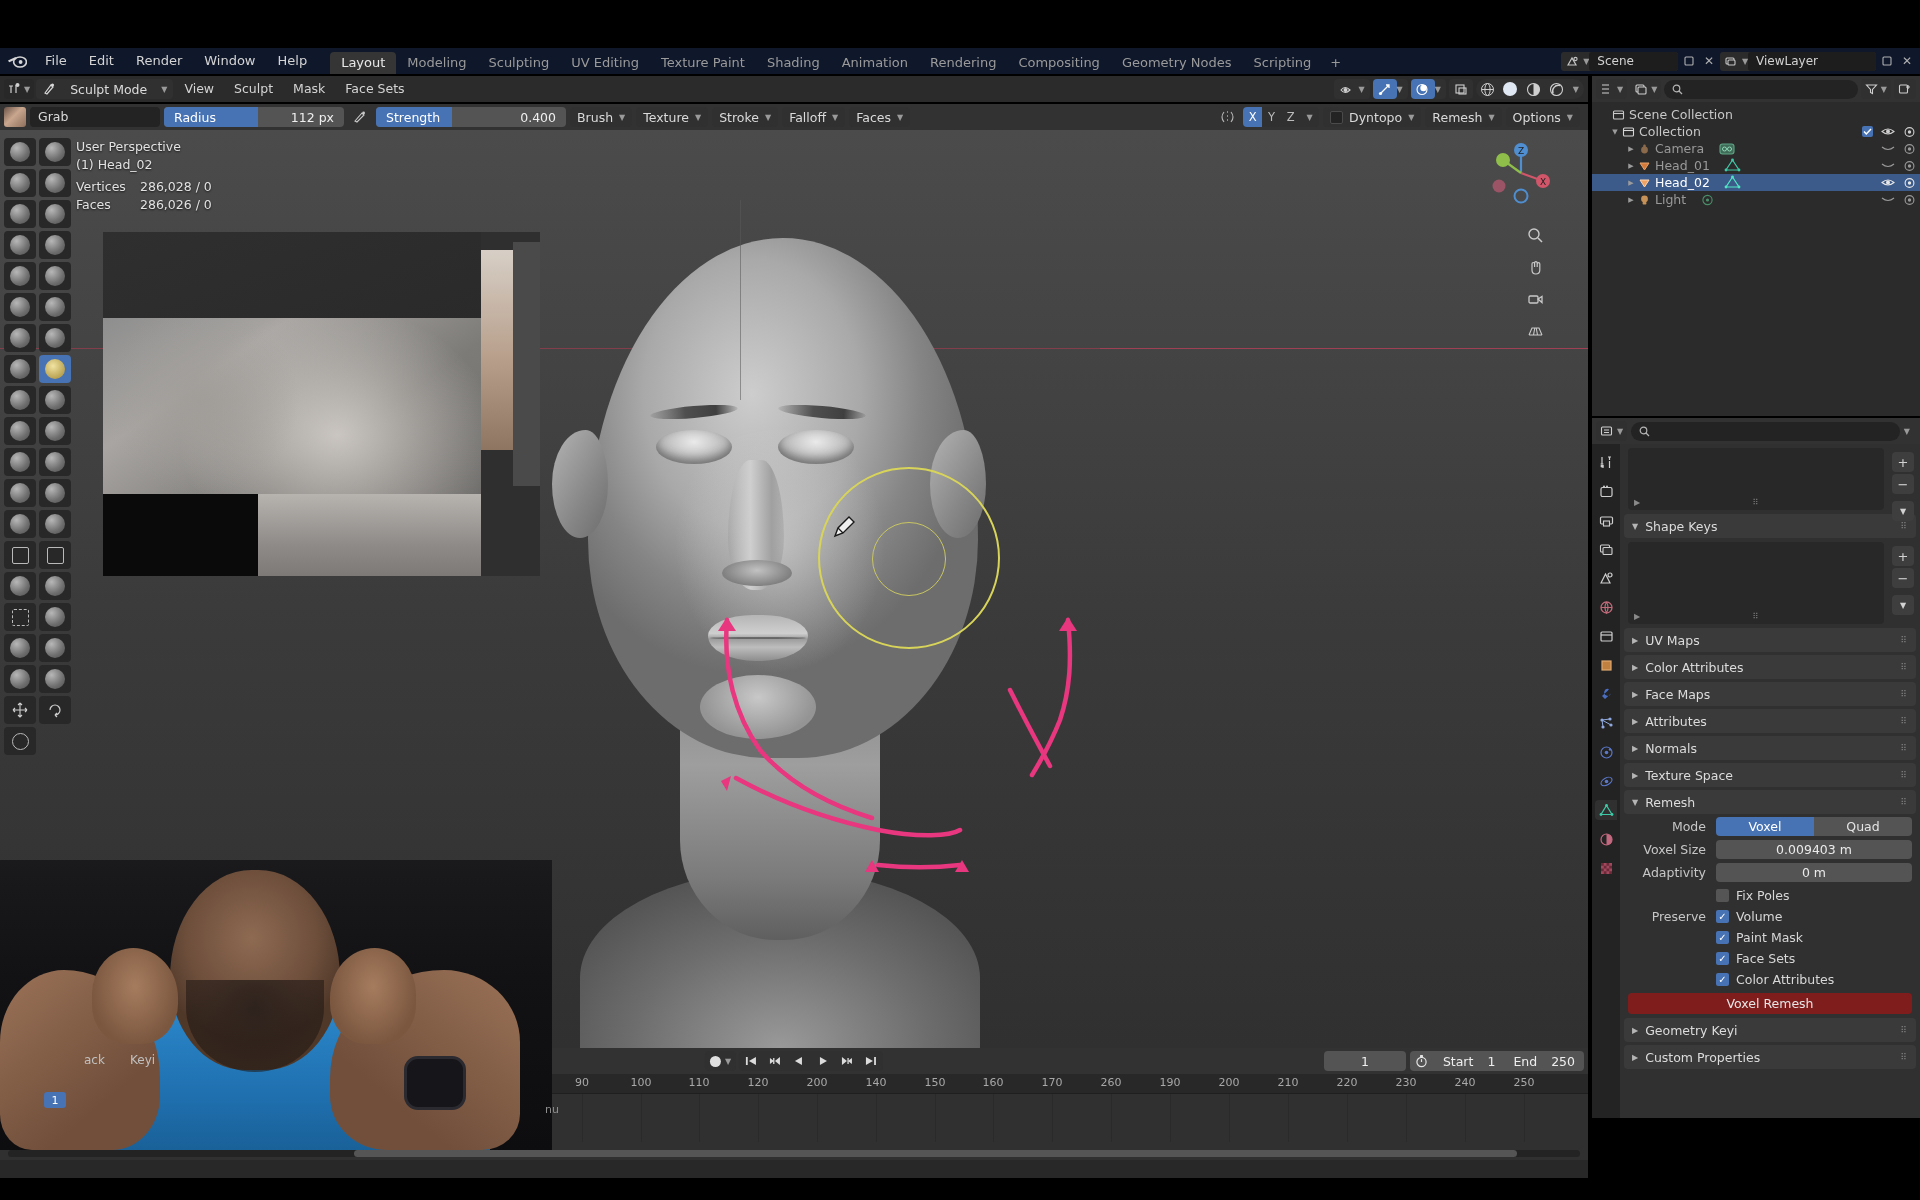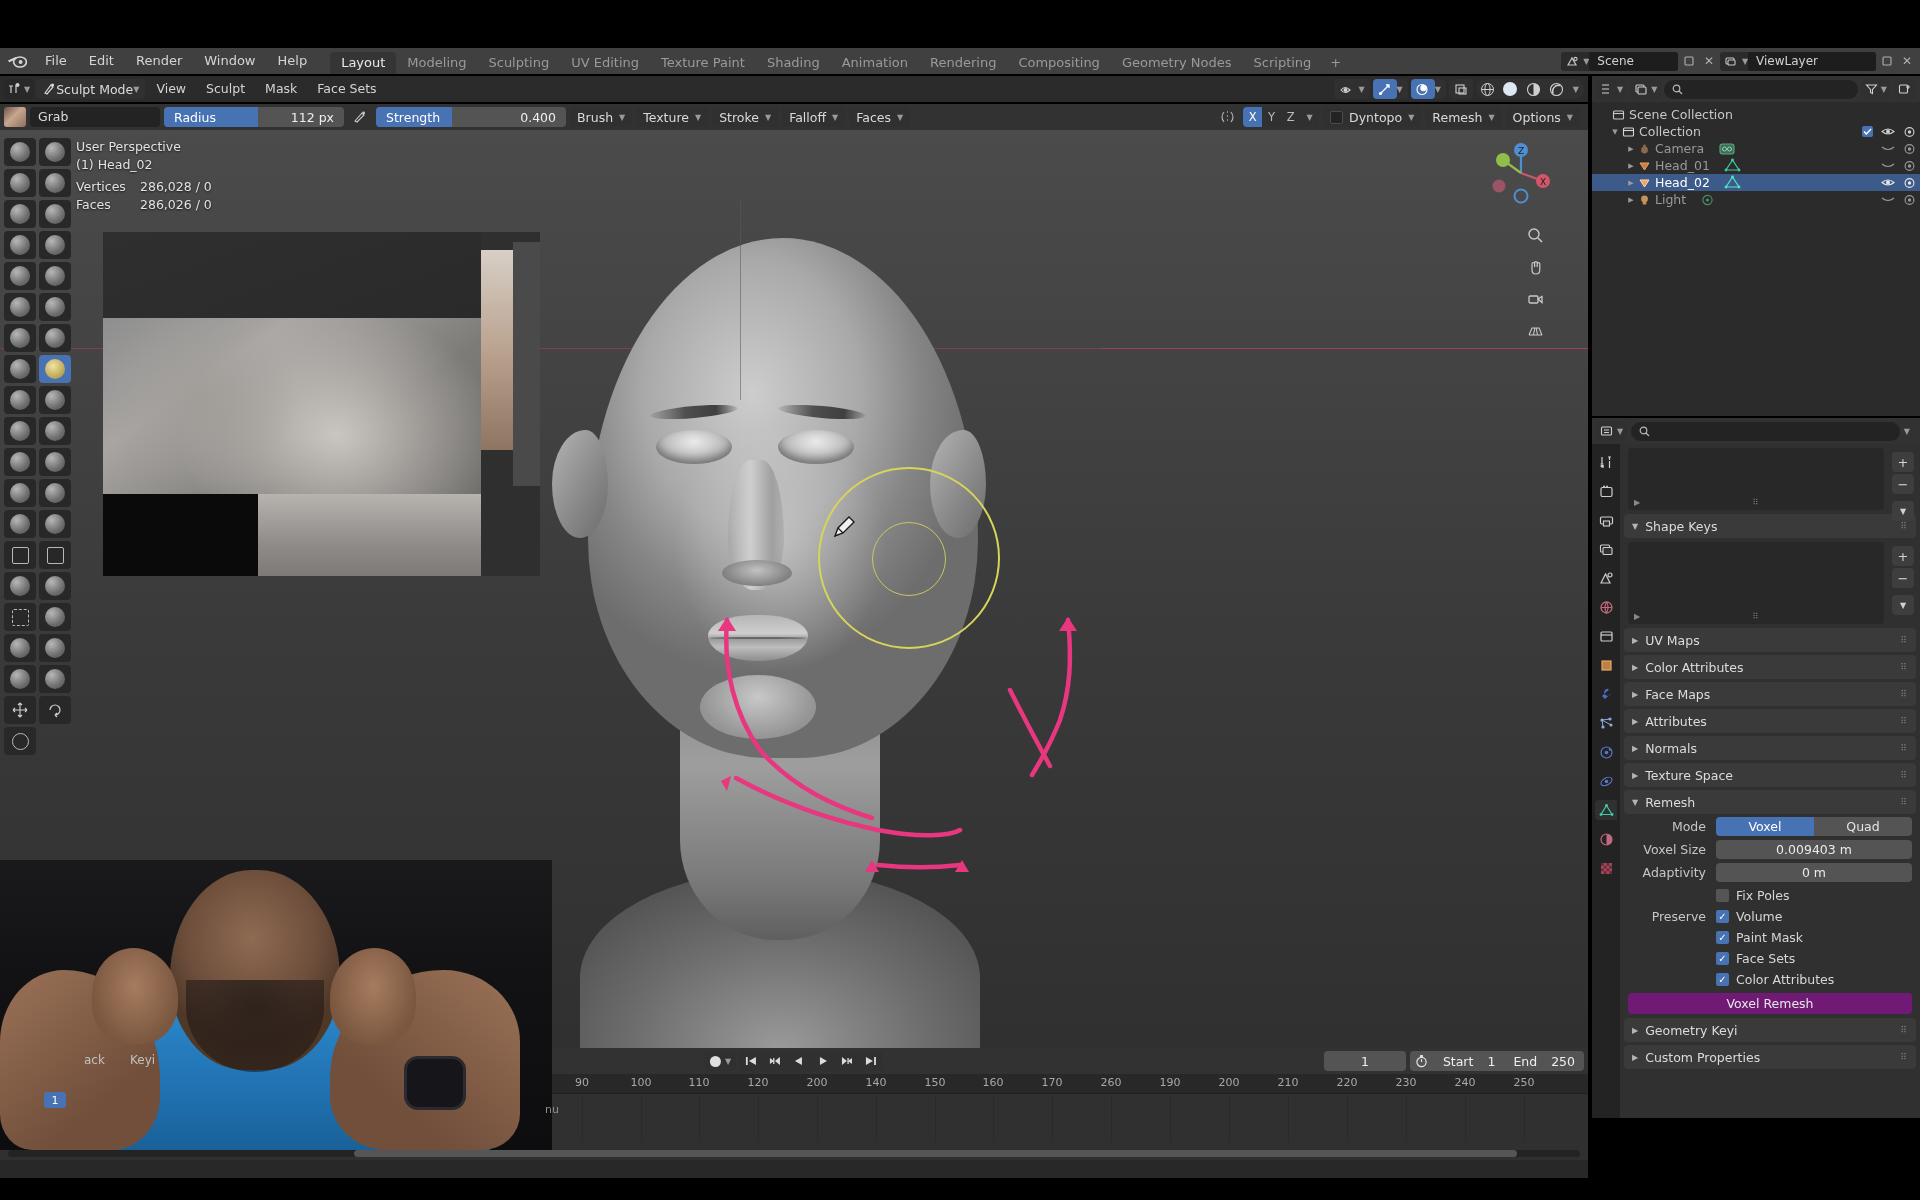--- a/index.html
+++ b/index.html
@@ -8,42 +8,42 @@
     background: #000; overflow: hidden;
     font-family: "DejaVu Sans", sans-serif;
     font-size: 13px; color: #d7d7d7;
     -webkit-font-smoothing: antialiased;
   }
   #app { position: relative; width: 1920px; height: 1200px; background: #000; }
 
   
   .topbar {
     position: absolute; left: 0; top: 48px; width: 1920px; height: 26px;
-    background: #404040; display: flex; align-items: center;
+    background: #0f172a; display: flex; align-items: center;
   }
   .blender-logo { width: 34px; height: 26px; display: flex; align-items: center; justify-content: center; }
   .menu-item { padding: 0 11px; line-height: 26px; font-size: 13px; color: #d4d4d4; cursor: default; white-space: nowrap; }
   .wstabs { display: flex; align-items: flex-end; height: 26px; margin-left: 12px; }
   .wstab { padding: 0 11px; line-height: 22px; height: 22px; font-size: 13px; color: #9a9a9a; border-radius: 4px 4px 0 0; white-space: nowrap; }
   .wstab.active { background: #353535; color: #e8e8e8; }
   .wstab.plus { color: #9a9a9a; padding: 0 8px; }
   .topbar-right { margin-left: auto; display: flex; align-items: center; height: 26px; padding-right: 4px; gap: 2px; }
   .scene-box { display: flex; align-items: center; background: #2b2b2b; border-radius: 3px; height: 19px; }
   .scene-ico { width: 22px; height: 19px; display: flex; align-items: center; justify-content: center; }
   .scene-name { background: #1d1d1d; border-radius: 3px; padding: 0 44px 0 8px; line-height: 19px; font-size: 12px; color: #d2d2d2; }
   .mini-btn { width: 18px; height: 19px; display: flex; align-items: center; justify-content: center; color: #b0b0b0; font-size: 12px; }
   .vl-name { background: #1d1d1d; border-radius: 3px; padding: 0 58px 0 8px; line-height: 19px; font-size: 12px; color: #d2d2d2; }
 
   
   .vp-header {
     position: absolute; left: 0; top: 76px; width: 1588px; height: 26px;
     background: #2b2b2b; display: flex; align-items: center; padding: 0 4px; gap: 2px;
   }
   .edmode { display: flex; align-items: center; background: #282828; border-radius: 4px; height: 20px; padding: 0 4px; }
-  .modebox { display: flex; align-items: center; background: #303030; border-radius: 4px; height: 20px; padding: 0 6px; gap: 0; justify-content: space-between; }
+  .modebox { display: flex; align-items: center; background: #303030; border-radius: 4px; height: 20px; padding: 0 6px; gap: 14px; justify-content: space-between; }
   .modebox .lbl { font-size: 12.5px; color: #dcdcdc; }
   .vp-menu { padding: 0 9px; line-height: 20px; font-size: 12.5px; color: #d4d4d4; }
   .caret { font-size: 8px; color: #9a9a9a; }
 
   .vp-header-right { margin-left: auto; display: flex; align-items: center; gap: 3px; }
   .hdr-grp { display: flex; align-items: center; background: #303030; border-radius: 4px; height: 20px; }
   .hdr-ico { width: 24px; height: 20px; display: flex; align-items: center; justify-content: center; }
   .hdr-ico.act { background: #4772b3; border-radius: 4px; }
   .shade-grp { display: flex; align-items: center; background: #303030; border-radius: 10px; height: 20px; }
   .shade-ico { width: 23px; height: 20px; display: flex; align-items: center; justify-content: center; }
@@ -187,21 +187,21 @@
   .prow { display: flex; align-items: center; height: 21px; margin: 2px 8px; font-size: 12.5px; }
   .prow .plabel { width: 88px; text-align: right; padding-right: 10px; color: #c6c6c6; }
   .seg { display: flex; flex: 1; height: 19px; border-radius: 4px; overflow: hidden; }
   .seg > div { flex: 1; display: flex; align-items: center; justify-content: center; background: #545454; color: #e3e3e3; font-size: 12.5px; }
   .seg > div.act { background: #4772b3; color: #fff; }
   .valbox { flex: 1; height: 19px; background: #545454; border-radius: 4px; display: flex; align-items: center; justify-content: center; color: #eaeaea; font-size: 12.5px; }
   .cbrow { display: flex; align-items: center; height: 20px; margin: 1px 8px; font-size: 12.5px; }
   .cbrow .plabel { width: 88px; text-align: right; padding-right: 10px; color: #c6c6c6; }
   .cb { width: 13px; height: 13px; border-radius: 2px; background: #4772b3; display: flex; align-items: center; justify-content: center; color: #fff; font-size: 10px; margin-right: 7px; }
   .cb.off { background: #555; }
-  .wide-btn { margin: 4px 8px; height: 21px; background: #701a75; border-radius: 4px; display: flex; align-items: center; justify-content: center; font-size: 12.5px; color: #e6e6e6; }
+  .wide-btn { margin: 4px 8px; height: 21px; background: #7f1d1d; border-radius: 4px; display: flex; align-items: center; justify-content: center; font-size: 12.5px; color: #e6e6e6; }
 
   
   .timeline { position: absolute; left: 0; top: 1048px; width: 1588px; height: 130px; background: #282828; }
   .tl-header { height: 26px; background: #323232; display: flex; align-items: center; padding: 0 4px; gap: 3px; }
   .tl-center { position: absolute; left: 50%; transform: translateX(-50%); display: flex; align-items: center; gap: 3px; }
   .rec-btn { display: flex; align-items: center; background: #303030; border-radius: 4px; height: 20px; padding: 0 5px; gap: 4px; }
   .pb-grp { display: flex; align-items: center; background: #303030; border-radius: 4px; height: 20px; }
   .pb { width: 24px; height: 20px; display: flex; align-items: center; justify-content: center; }
   .tl-right { margin-left: auto; display: flex; align-items: center; gap: 4px; }
   .frame-box { background: #545454; border-radius: 4px; height: 20px; width: 82px; display: flex; align-items: center; justify-content: center; font-size: 12.5px; color: #f0f0f0; }

